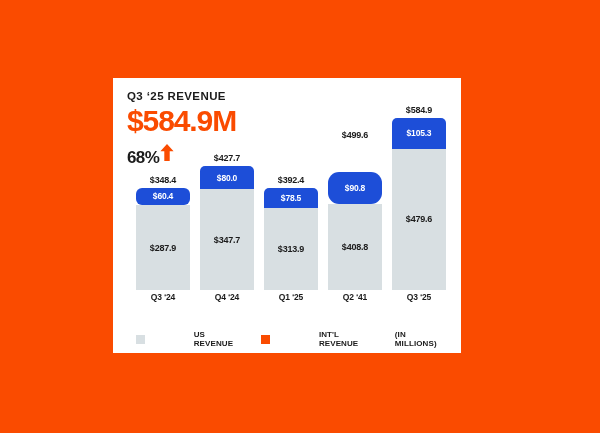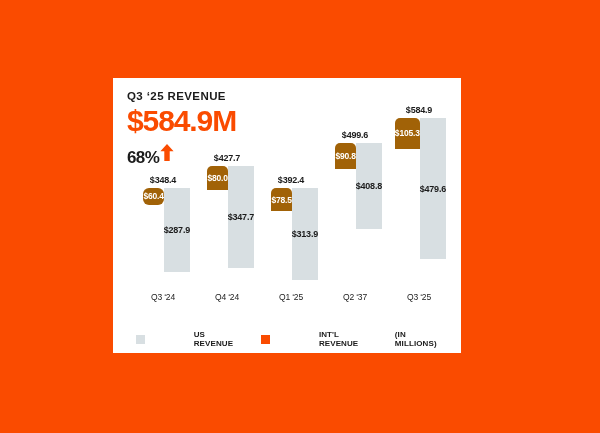--- a/index.html
+++ b/index.html
@@ -80,38 +80,38 @@
     left: 23px;
     top: 40px;
     width: 310px;
     height: 172px;
   }
   .bar-group {
     position: absolute;
     bottom: 0;
     width: 54px;
     display: flex;
-    flex-direction: row;
+    flex-direction: column;
     justify-content: flex-end;
     align-items: stretch;
   }
   .total-label {
     position: absolute;
     bottom: 100%;
     left: 0;
     width: 100%;
     text-align: center;
     font-size: 9px;
     font-weight: bold;
     color: #1b1b1b;
     padding-bottom: 3px;
     letter-spacing: -0.2px;
   }
   .seg-intl {
-    background: #a16207;
+    background: #1d4ed8;
     border-radius: 5px 5px 0 0;
     color: #ffffff;
     font-size: 8.5px;
     font-weight: bold;
     display: flex;
     align-items: center;
     justify-content: center;
     letter-spacing: -0.2px;
   }
   .seg-us {
@@ -130,21 +130,21 @@
     top: 214px;
     width: 310px;
     height: 14px;
   }
   .cat-label {
     position: absolute;
     top: 0;
     width: 54px;
     text-align: center;
     font-size: 8.5px;
-    font-weight: normal;
+    font-weight: bold;
     color: #1b1b1b;
     letter-spacing: -0.2px;
   }
 
   
   .legend {
     position: absolute;
     left: 23px;
     top: 252px;
     width: 313px;
@@ -208,34 +208,34 @@
           <div class="seg-intl" style="height: 23.5254px;">$80.0</div>
           <div class="seg-us" style="height: 102.247px;">$347.7</div>
         </div>
         <div class="bar-group" style="left: 128px; height: 102px;">
           <div class="total-label">$392.4</div>
           <div class="seg-intl" style="height: 23.0843px;">$78.5</div>
           <div class="seg-us" style="height: 92.3077px;">$313.9</div>
         </div>
         <div class="bar-group" style="left: 192px; height: 146.916px;">
           <div class="total-label">$499.6</div>
-          <div class="seg-intl" style="height: 26px;">$90.8</div>
+          <div class="seg-intl" style="height: 32px; border-radius: 11px;">$90.8</div>
           <div class="seg-us" style="height: 86px;">$408.8</div>
         </div>
         <div class="bar-group" style="left: 256px; height: 172px;">
           <div class="total-label">$584.9</div>
           <div class="seg-intl" style="height: 30.9653px;">$105.3</div>
           <div class="seg-us" style="height: 141.035px;">$479.6</div>
         </div>
       </div>
     <div class="cat-labels" id="cat-labels">
         <div class="cat-label" style="left: 0px;">Q3 ‘24</div>
         <div class="cat-label" style="left: 64px;">Q4 ‘24</div>
         <div class="cat-label" style="left: 128px;">Q1 ‘25</div>
-        <div class="cat-label" style="left: 192px;">Q2 ‘37</div>
+        <div class="cat-label" style="left: 192px;">Q2 ‘41</div>
         <div class="cat-label" style="left: 256px;">Q3 ‘25</div>
       </div>
 
     <div class="legend">
       <div class="legend-item">
         <span class="swatch us"></span>
         <span class="legend-text">US REVENUE</span>
       </div>
       <div class="legend-item">
         <span class="swatch intl"></span>

